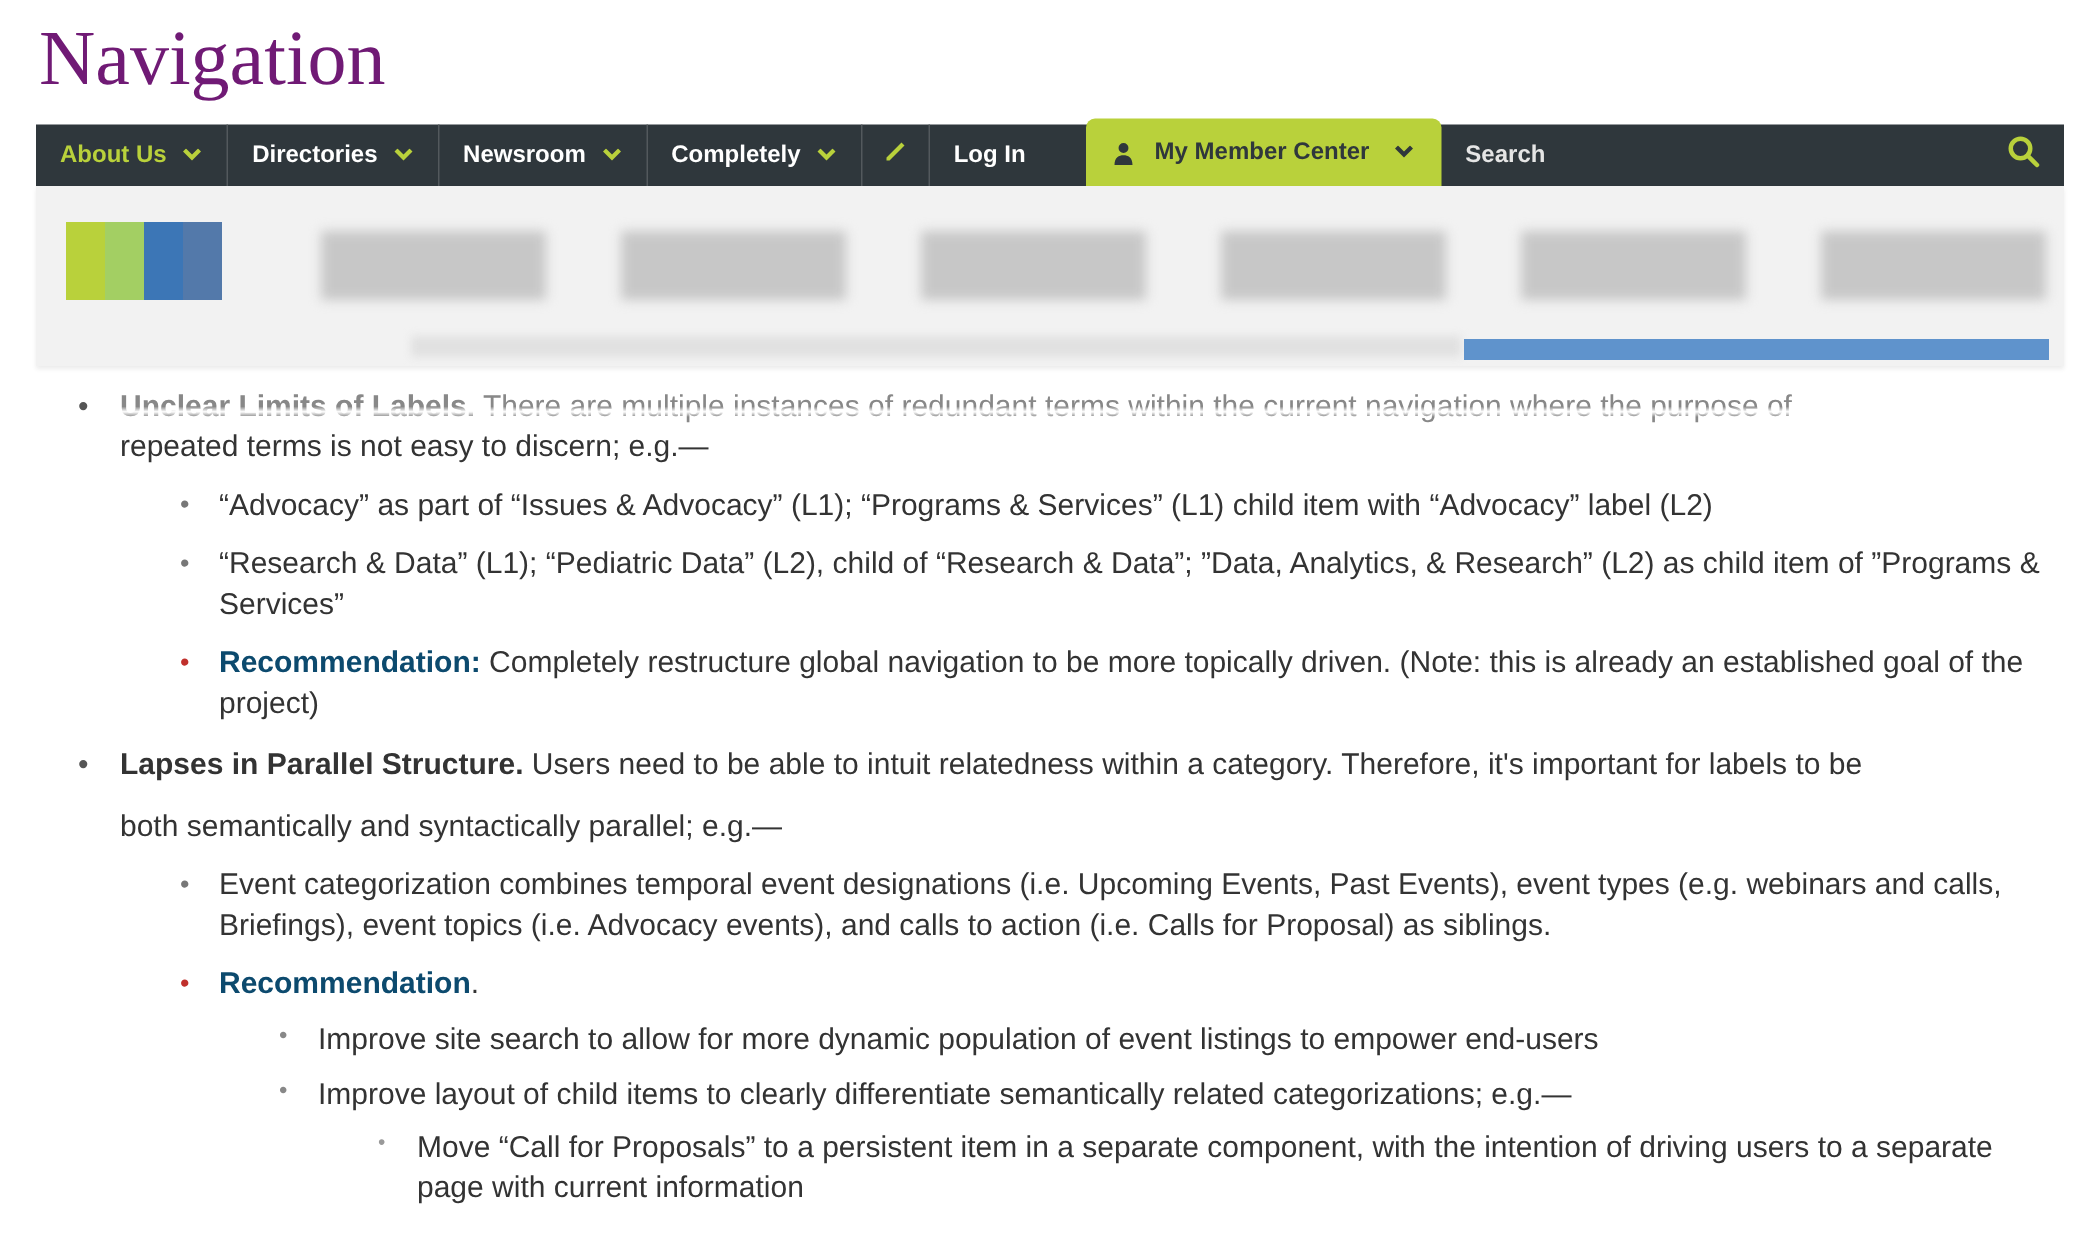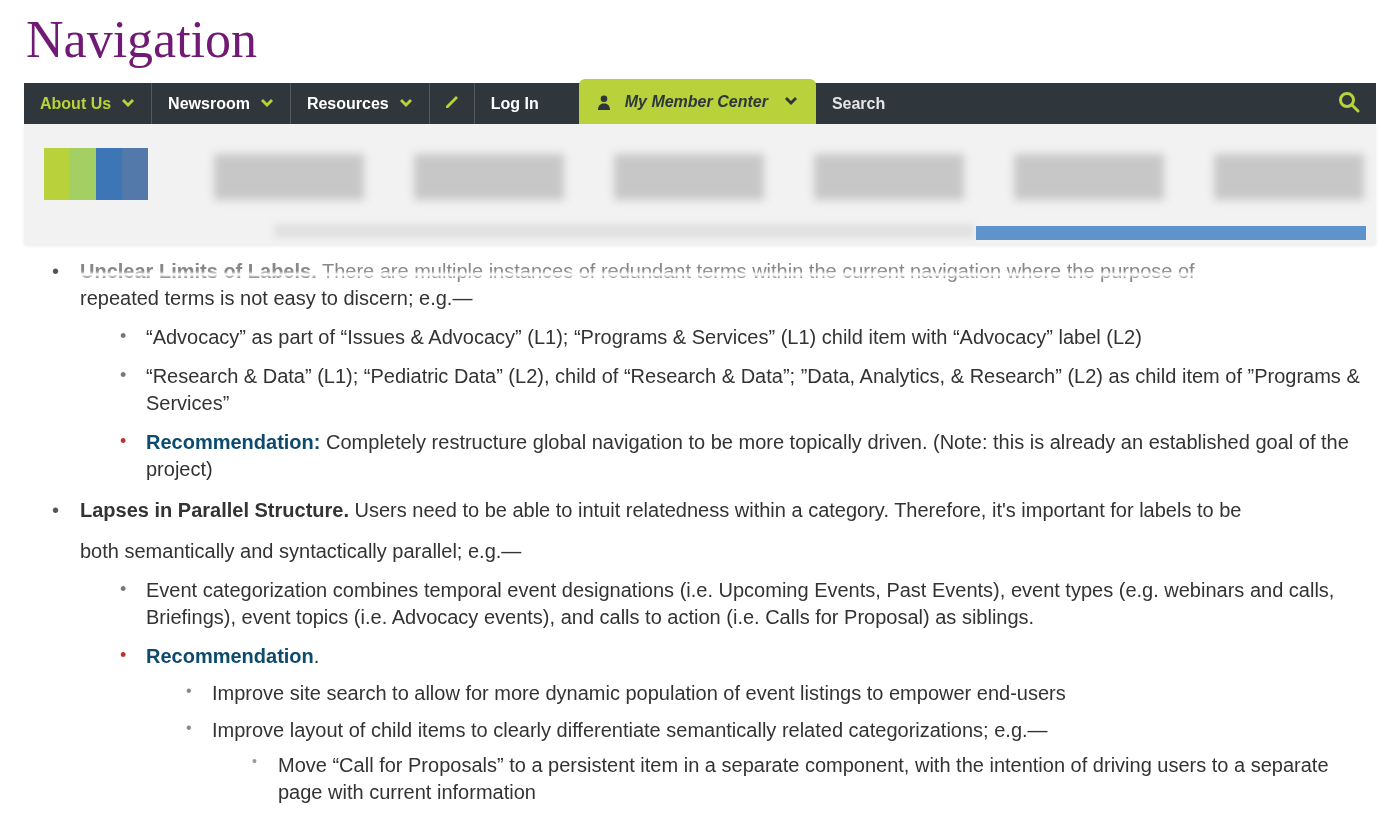--- a/index.html
+++ b/index.html
@@ -45,21 +45,20 @@
     align-items: center;
     background: #b9d13b;
     color: #2f373c;
     font-weight: 700;
     font-size: 16px;
     padding: 0 18px;
     border-top-left-radius: 6px;
     border-top-right-radius: 6px;
     margin-top: -4px;
     height: 45px;
-    font-style: italic;
   }
   .nav-tab .person { margin-right: 14px; display: inline-flex; }
   .nav-tab .chev { margin-left: 16px; display: inline-flex; }
   .nav-tab .chev svg path { fill: #2f373c; }
   .nav-tab .person svg path { fill: #2f373c; }
 
   .nav-search {
     flex: 1;
     display: flex;
     align-items: center;
@@ -133,29 +132,37 @@
     <div class="navbar">
       <div class="nav-item about">
         <span>About Us</span>
         <span class="chev">
           <svg width="14" height="10" viewBox="0 0 14 10">
               <path d="M1 2 L7 8 L13 2 L11 0 L7 4 L3 0 Z"></path>
             </svg>
         </span>
       </div>
       <div class="nav-item">
+        <span>Directories</span>
+        <span class="chev">
+          <svg width="14" height="10" viewBox="0 0 14 10">
+              <path d="M1 2 L7 8 L13 2 L11 0 L7 4 L3 0 Z"></path>
+            </svg>
+        </span>
+      </div>
+      <div class="nav-item">
         <span>Newsroom</span>
         <span class="chev">
           <svg width="14" height="10" viewBox="0 0 14 10">
               <path d="M1 2 L7 8 L13 2 L11 0 L7 4 L3 0 Z"></path>
             </svg>
         </span>
       </div>
       <div class="nav-item">
-        <span>Resources</span>
+        <span>Completely</span>
         <span class="chev">
           <svg width="14" height="10" viewBox="0 0 14 10">
               <path d="M1 2 L7 8 L13 2 L11 0 L7 4 L3 0 Z"></path>
             </svg>
         </span>
       </div>
       <div class="nav-item edit">
         <span class="pencil">
           <svg width="16" height="16" viewBox="0 0 16 16">
               <path d="M2 14 L4 14 L13 5 L11 3 L2 12 Z M12 2 L14 4 L13 5 L11 3 Z"></path>

